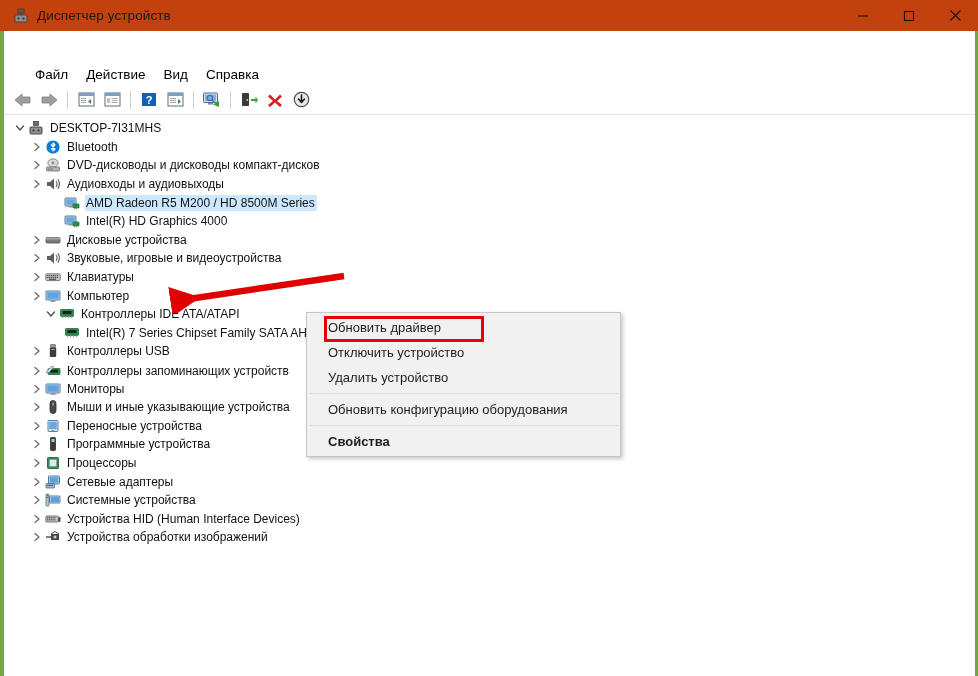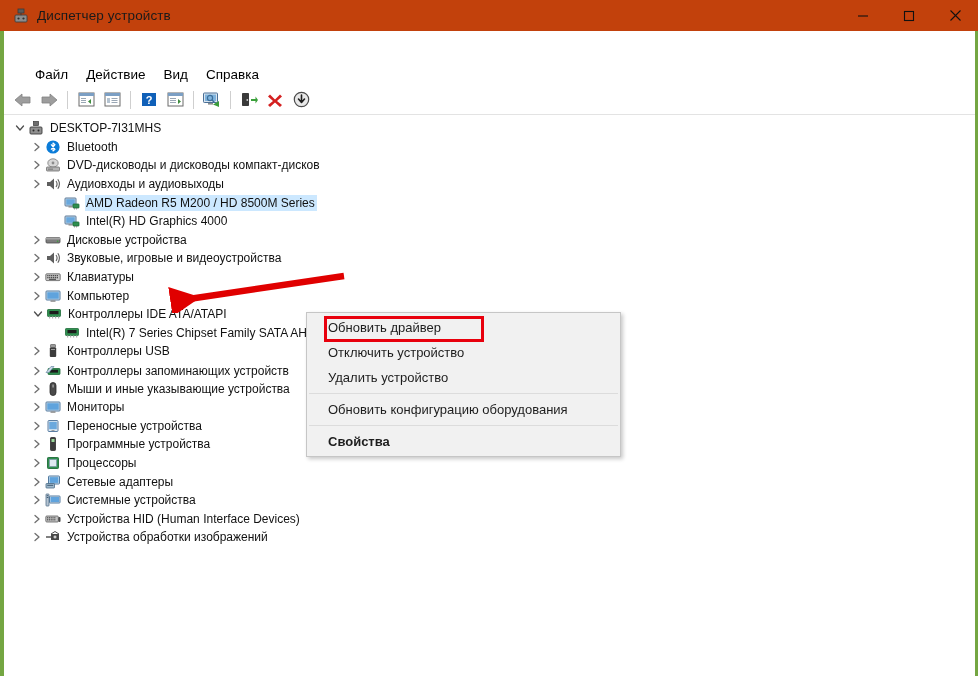--- a/index.html
+++ b/index.html
@@ -488,21 +488,21 @@
       <span class="ico">
         <svg width="16" height="16" viewBox="0 0 16 16">
           <rect x="1" y="3" width="14" height="9" rx="0.8" fill="#d6e3ee" stroke="#3f6c95" stroke-width="0.9"></rect>
           <rect x="2.2" y="4.2" width="11.6" height="6.6" fill="#5fa3dd"></rect>
           <rect x="5.5" y="12.3" width="5" height="1.5" fill="#8c8c8c"></rect>
         </svg>
       </span>
       <span class="lbl">Компьютер</span>
     </div>
 
-    <div class="row" style="padding-left:26px;text-align:center;">
+    <div class="row" style="padding-left:39px;text-align:center;">
       <span class="chev">
         <svg width="10" height="10" viewBox="0 0 10 10">
             <path d="M1.5 3 L5 7 L8.5 3" fill="none" stroke="#4d4d4d" stroke-width="1.3" stroke-linecap="round" stroke-linejoin="round"></path>
           </svg>
       </span>
       <span class="ico">
         <svg width="16" height="16" viewBox="0 0 16 16">
           <rect x="1.5" y="3.5" width="13" height="7" rx="0.7" fill="#2f8f4f" stroke="#1d6b38" stroke-width="0.8"></rect>
           <rect x="3.5" y="5" width="9" height="3.2" fill="#1c1c1c"></rect>
           <rect x="3" y="10.5" width="1.2" height="2" fill="#b0b0b0"></rect>
@@ -561,41 +561,41 @@
     </div>
 
     <div class="row" style="padding-left:25px;">
       <span class="chev">
         <svg width="10" height="10" viewBox="0 0 10 10">
             <path d="M3 1.5 L7 5 L3 8.5" fill="none" stroke="#6e6e6e" stroke-width="1.3" stroke-linecap="round" stroke-linejoin="round"></path>
           </svg>
       </span>
       <span class="ico">
         <svg width="16" height="16" viewBox="0 0 16 16">
-          <rect x="5" y="1.5" width="6" height="13" rx="3" fill="#4a4a4a" stroke="#2a2a2a" stroke-width="0.8"></rect>
-          <rect x="7.6" y="3.5" width="0.9" height="3" fill="#d2d2d2"></rect>
-        </svg>
-      </span>
-      <span class="lbl">Мыши и иные указывающие устройства</span>
-    </div>
-
-    <div class="row" style="padding-left:25px;">
-      <span class="chev">
-        <svg width="10" height="10" viewBox="0 0 10 10">
-            <path d="M3 1.5 L7 5 L3 8.5" fill="none" stroke="#6e6e6e" stroke-width="1.3" stroke-linecap="round" stroke-linejoin="round"></path>
-          </svg>
-      </span>
-      <span class="ico">
-        <svg width="16" height="16" viewBox="0 0 16 16">
           <rect x="1" y="3" width="14" height="9" rx="0.8" fill="#d6e3ee" stroke="#3f6c95" stroke-width="0.9"></rect>
           <rect x="2.2" y="4.2" width="11.6" height="6.6" fill="#5fa3dd"></rect>
           <rect x="5.5" y="12.3" width="5" height="1.5" fill="#8c8c8c"></rect>
         </svg>
       </span>
       <span class="lbl">Мониторы</span>
+    </div>
+
+    <div class="row" style="padding-left:25px;">
+      <span class="chev">
+        <svg width="10" height="10" viewBox="0 0 10 10">
+            <path d="M3 1.5 L7 5 L3 8.5" fill="none" stroke="#6e6e6e" stroke-width="1.3" stroke-linecap="round" stroke-linejoin="round"></path>
+          </svg>
+      </span>
+      <span class="ico">
+        <svg width="16" height="16" viewBox="0 0 16 16">
+          <rect x="5" y="1.5" width="6" height="13" rx="3" fill="#4a4a4a" stroke="#2a2a2a" stroke-width="0.8"></rect>
+          <rect x="7.6" y="3.5" width="0.9" height="3" fill="#d2d2d2"></rect>
+        </svg>
+      </span>
+      <span class="lbl">Мыши и иные указывающие устройства</span>
     </div>
 
     <div class="row" style="padding-left:25px;">
       <span class="chev">
         <svg width="10" height="10" viewBox="0 0 10 10">
             <path d="M3 1.5 L7 5 L3 8.5" fill="none" stroke="#6e6e6e" stroke-width="1.3" stroke-linecap="round" stroke-linejoin="round"></path>
           </svg>
       </span>
       <span class="ico">
         <svg width="16" height="16" viewBox="0 0 16 16">

